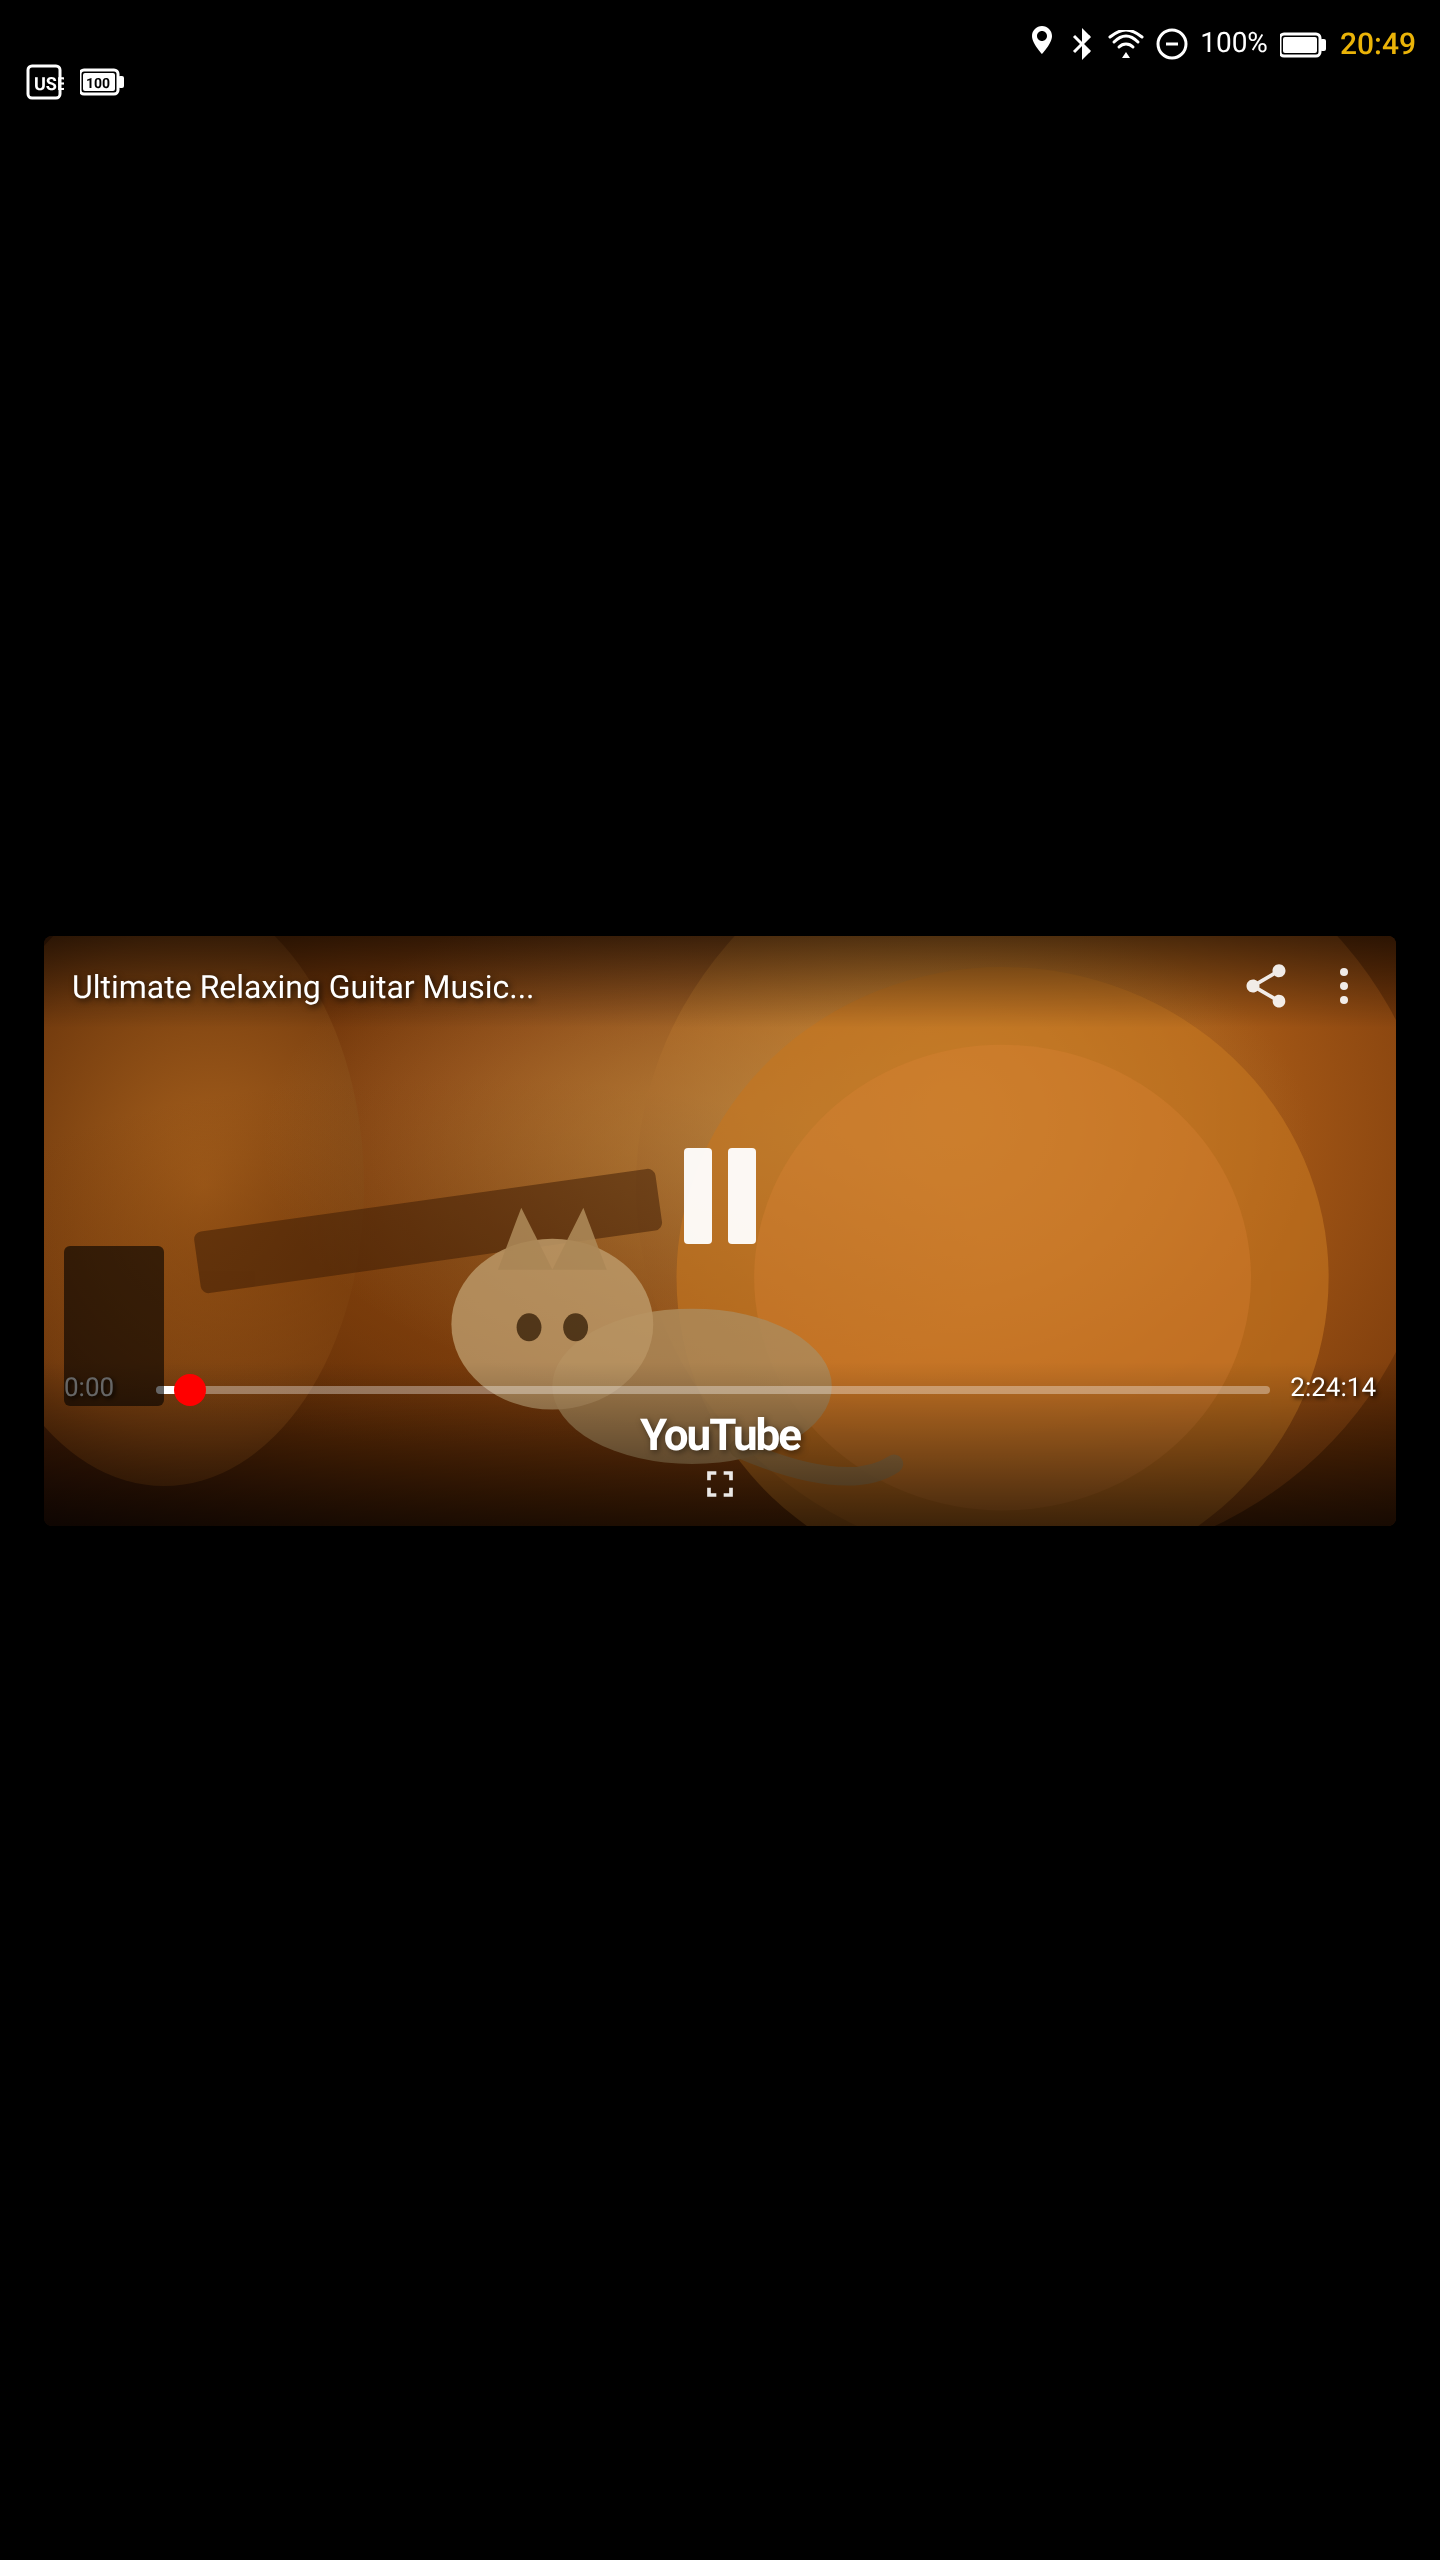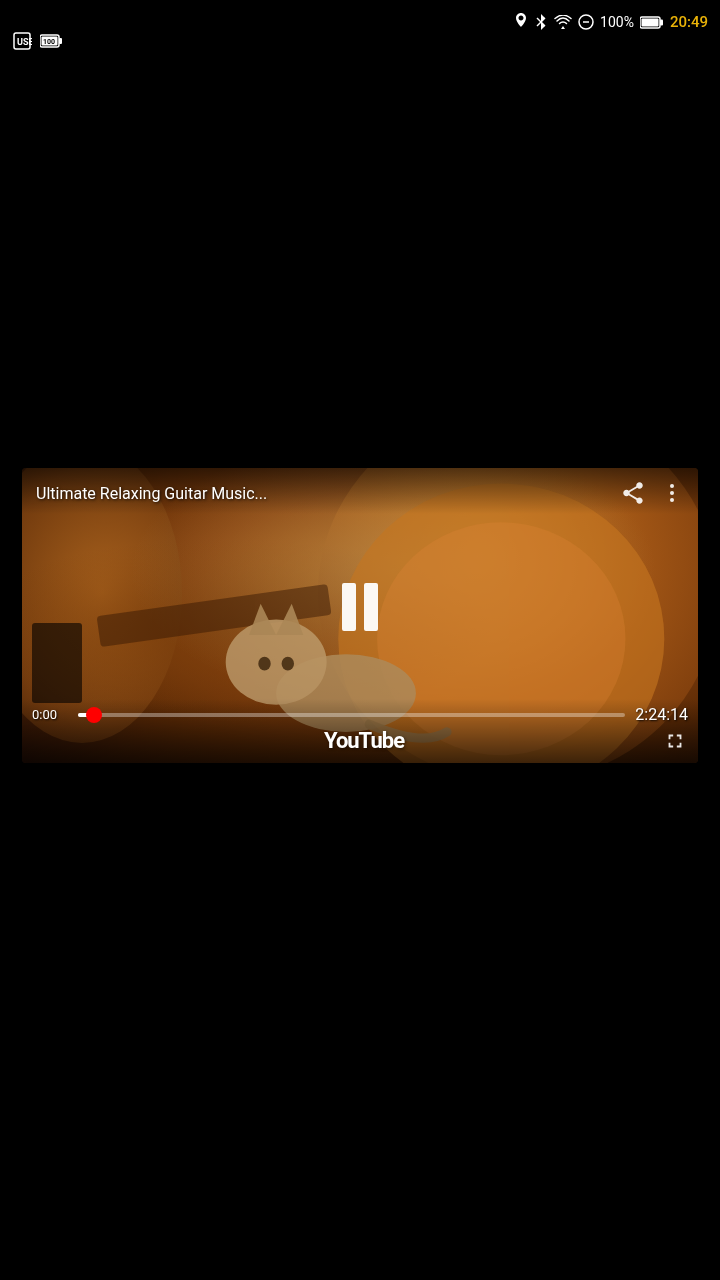--- a/index.html
+++ b/index.html
@@ -202,40 +202,41 @@
     }
 
     .time-current {
       font-size: 13px;
       color: #fff;
       min-width: 36px;
       text-shadow: 1px 1px 2px rgba(0,0,0,0.9);
     }
 
     .time-total {
-      font-size: 16px;
+      font-size: 13px;
       color: #fff;
       text-shadow: 1px 1px 2px rgba(0,0,0,0.9);
     }
 
     
     .yt-logo {
       font-size: 22px;
       font-weight: bold;
       color: #fff;
       letter-spacing: -1px;
       text-shadow: 1px 1px 3px rgba(0,0,0,0.5);
     }
 
     
     .bottom-row {
       display: flex;
       align-items: center;
       justify-content: space-between;
       padding: 0 2px;
+      flex-direction: column;
     }
 
     
     .small-panel {
       position: absolute;
       bottom: 60px;
       left: 10px;
       width: 50px;
       height: 80px;
       background: rgba(0,0,0,0.6);

